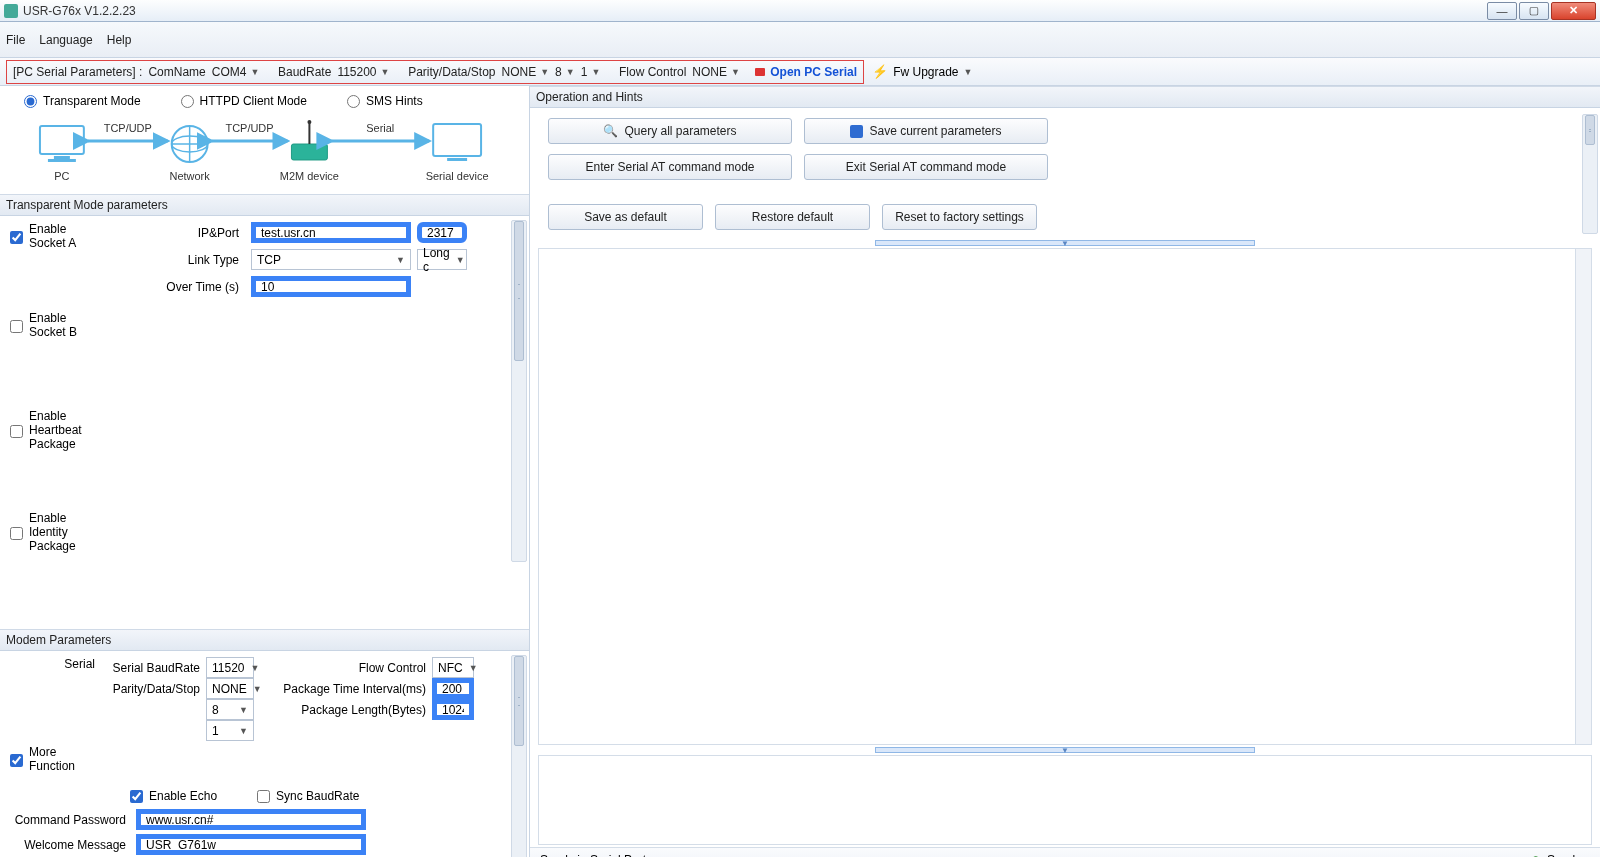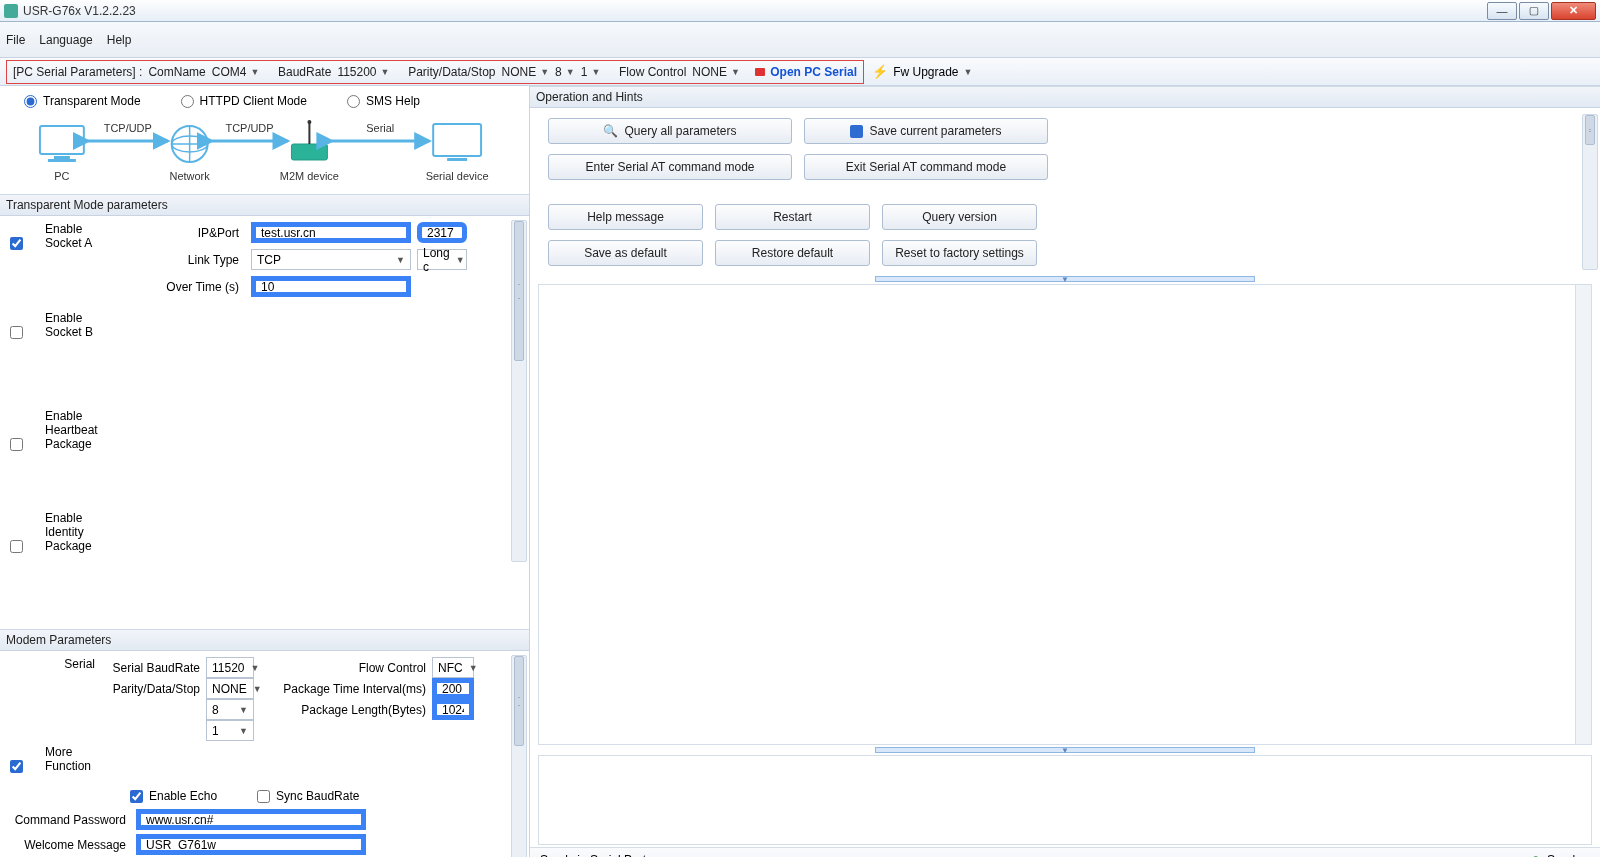--- a/index.html
+++ b/index.html
@@ -44,21 +44,21 @@
 
 
 .diagram { height: 72px; position: relative; margin: 0 10px 6px 10px; }
 .diagram svg { width: 100%; height: 100%; }
 .diagram-lbl { font-size: 11px; fill: #333; }
 .diagram-cap { font-size: 11px; fill: #333; }
 
 
 .trans-params { flex: 1; overflow: hidden; position: relative; }
 .trans-body { padding: 6px 10px; position: relative; height: 350px; }
-.chk { display: flex; align-items: flex-end; gap: 22px; margin-bottom: 10px; }
+.chk { display: flex; align-items: center; gap: 6px; margin-bottom: 10px; }
 .chk input { margin-top: 2px; accent-color: #2a6ad1; }
 .chk .lbllines { display: flex; flex-direction: column; line-height: 14px; }
 .form-row { display: flex; align-items: center; gap: 6px; }
 .form-row .flabel { width: 140px; text-align: right; padding-right: 6px; }
 .txt { border: 5px solid #3b82f6; background: #fff; padding: 2px 5px; height: 21px; }
 .sel { border: 1px solid #b8c4d4; background: #fff; padding: 2px 5px; height: 21px; display: inline-flex; align-items: center; justify-content: space-between; gap: 6px; }
 .sel .arrow { font-size: 9px; color: #555; }
 .vscroll { position: absolute; right: 2px; top: 4px; bottom: 4px; width: 16px; background: #ebf0f6; border: 1px solid #cfd9e6; border-radius: 2px; }
 .vscroll .thumb { position: absolute; left: 2px; right: 2px; background: #cfd9e6; border: 1px solid #aebed2; border-radius: 2px; }
 .vscroll .thumb::before,.vscroll .thumb::after{content:"";position:absolute;left:3px;right:3px;height:1px;background:#9fb2c8;}
@@ -159,21 +159,21 @@
       <label class="radio">
           <input type="radio" checked="" style="">
           <span>Transparent Mode</span>
         </label>
       <label class="radio">
           <input type="radio" style="">
           <span>HTTPD Client Mode</span>
         </label>
       <label class="radio">
           <input type="radio" style="">
-          <span>SMS Help</span>
+          <span>SMS Hints</span>
         </label>
     </div>
 
     <div class="diagram">
       <svg viewBox="0 0 510 72">
 
         <defs>
           <marker id="ah" markerWidth="6" markerHeight="6" refX="5" refY="3" orient="auto">
               <path d="M0,0 L6,3 L0,6 Z" fill="#59b4e6"></path>
             </marker>
@@ -382,31 +382,20 @@
         <button class="btn wide">
             <span>Enter Serial AT command mode</span>
           </button>
         <button class="btn wide">
             <span>Exit Serial AT command mode</span>
           </button>
       </div>
       <div style="height:4px"></div>
       <div class="ops-row">
         <button class="btn mid">
-            <span>Help message</span>
-          </button>
-        <button class="btn mid">
-            <span>Restart</span>
-          </button>
-        <button class="btn mid">
-            <span>Query version</span>
-          </button>
-      </div>
-      <div class="ops-row">
-        <button class="btn mid">
             <span>Save as default</span>
           </button>
         <button class="btn mid">
             <span>Restore default</span>
           </button>
         <button class="btn mid">
             <span>Reset to factory settings</span>
           </button>
       </div>
       <div class="vscroll" style="right:2px; top:6px; bottom:6px;">

